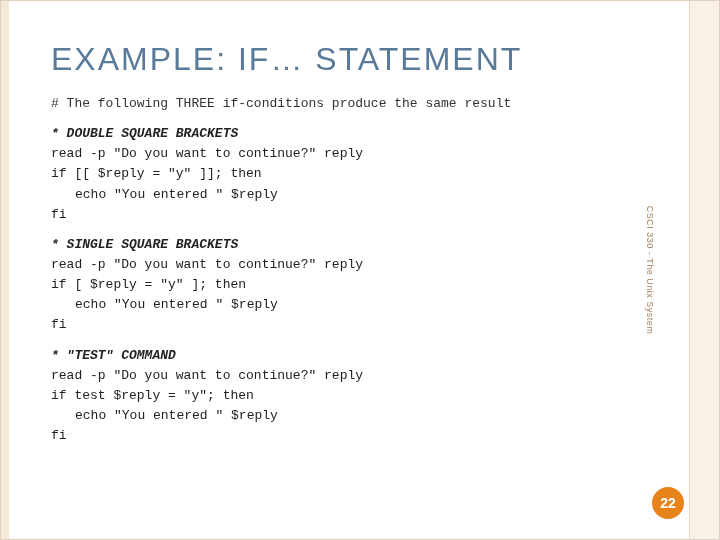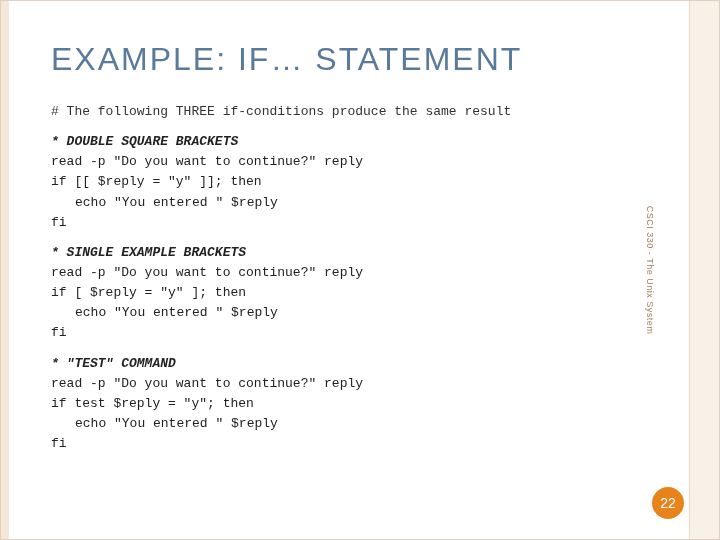--- a/index.html
+++ b/index.html
@@ -62,30 +62,30 @@
       right: 35px;
       width: 32px;
       height: 32px;
       background: #e8821a;
       border-radius: 50%;
       display: flex;
       align-items: center;
       justify-content: center;
       color: #fff;
       font-size: 14px;
-      font-weight: normal;
+      font-weight: bold;
     }
 
     h1.slide-title {
       font-size: 32px;
       font-weight: 300;
       color: #5a7a9a;
       letter-spacing: 2px;
       text-transform: uppercase;
-      margin-bottom: 24px;
+      margin-bottom: 16px;
       font-family: Arial, sans-serif;
     }
 
     .content {
       font-family: 'Courier New', Courier, monospace;
       font-size: 13px;
       line-height: 1.55;
       color: #222;
     }
 
@@ -125,21 +125,21 @@
       <div class="bold-label">* DOUBLE SQUARE BRACKETS</div>
       <div>read -p "Do you want to continue?" reply</div>
       <div>if [[ $reply = "y" ]]; then</div>
       <div class="indent">    echo "You entered " $reply</div>
       <div>fi</div>
     </div>
 
     <div class="blank-line"></div>
 
     <div>
-      <div class="bold-label">* SINGLE EXAMPLE BRACKETS</div>
+      <div class="bold-label">* SINGLE SQUARE BRACKETS</div>
       <div>read -p "Do you want to continue?" reply</div>
       <div>if [ $reply = "y" ]; then</div>
       <div class="indent">    echo "You entered " $reply</div>
       <div>fi</div>
     </div>
 
     <div class="blank-line"></div>
 
     <div>
       <div class="bold-label">* "TEST" COMMAND</div>

